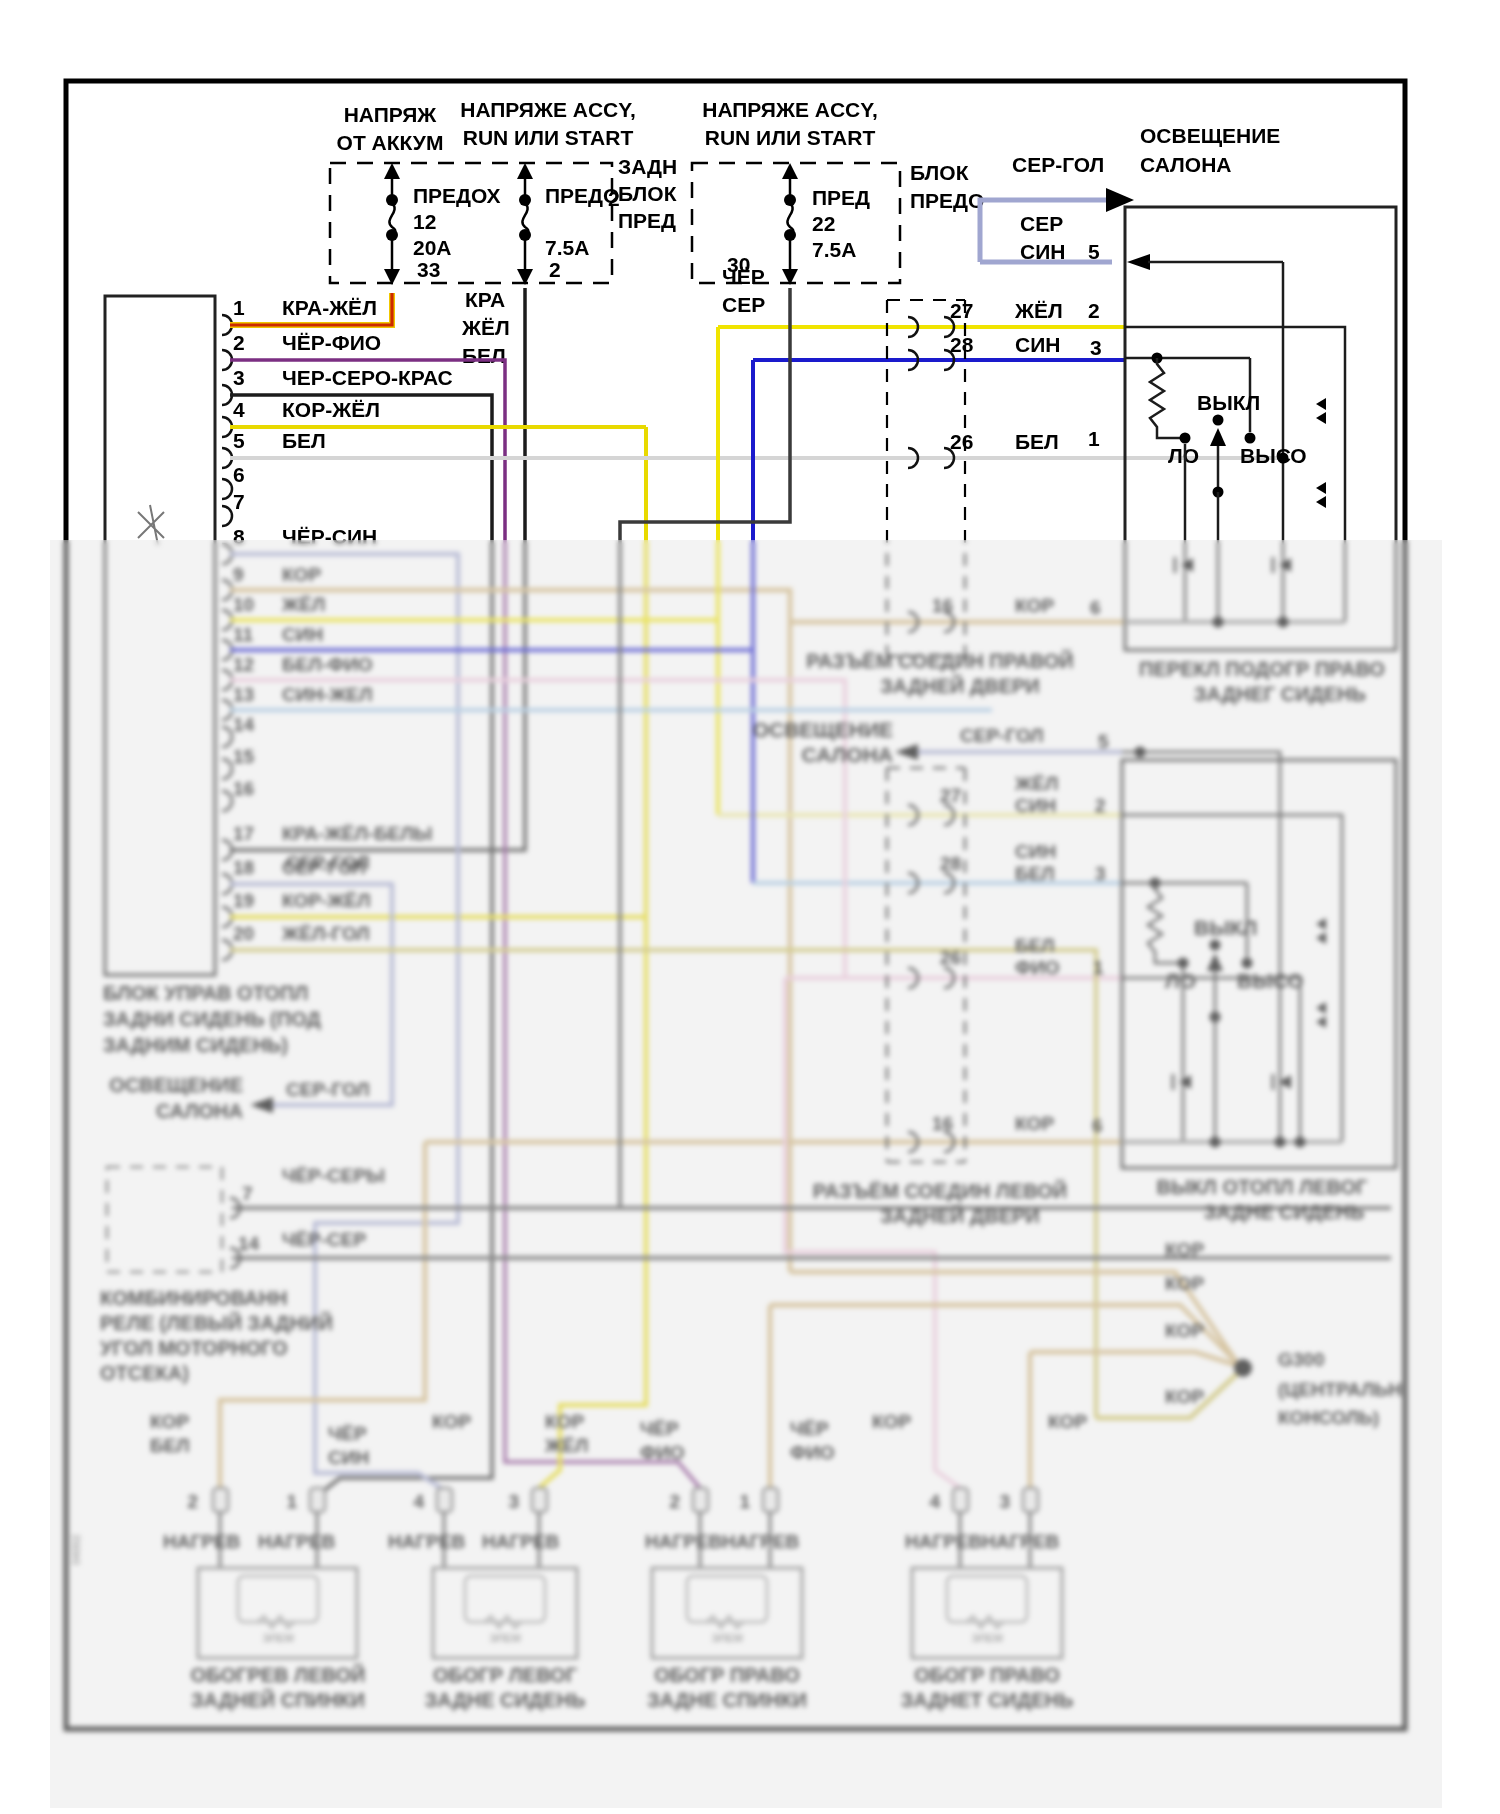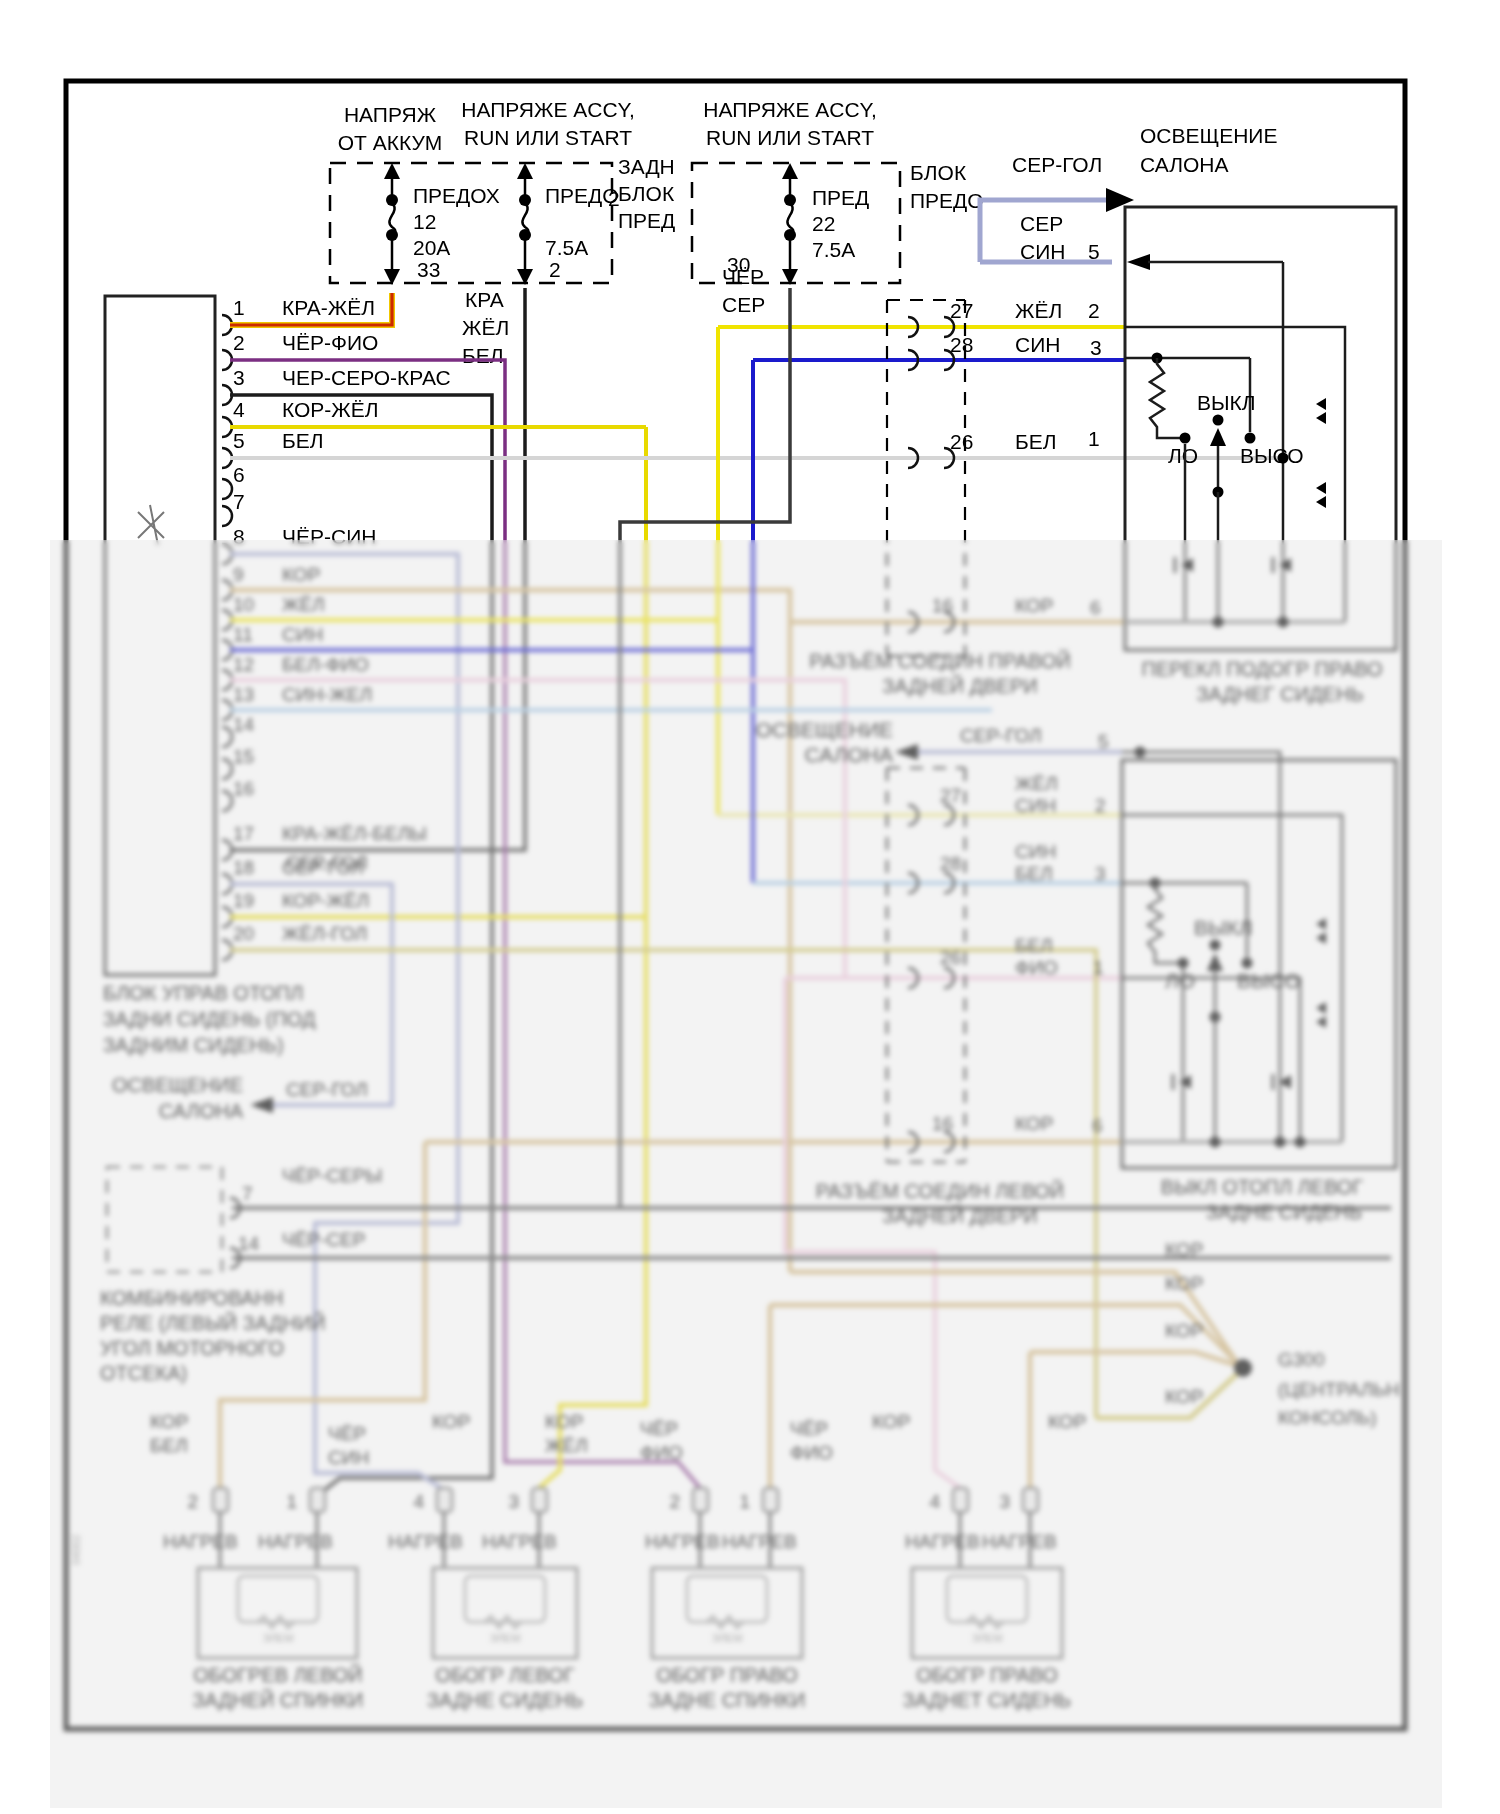--- a/index.html
+++ b/index.html
@@ -1,16 +1,16 @@
 <!DOCTYPE html>
 <html><head>
 <meta charset="utf-8">
 <style>
   html,body{margin:0;padding:0;background:#fff;}
-  #stage{position:relative;width:1500px;height:1808px;background:#fff;overflow:hidden;}
+  #stage{position:relative;width:1500px;height:1808px;background:#fff;overflow:hidden;font-weight:bold;}
   svg{position:absolute;left:0;top:0;}
   text{font-family:"Liberation Sans","DejaVu Sans",sans-serif;fill:#000;}
   .t{font-size:21px;}
   .ts{font-size:19px;}
   .tt{font-size:11px;fill:#888;}
   .cap{font-size:20px;}
   #wash{position:absolute;left:50px;top:540px;width:1392px;height:1274px;
         background:rgba(226,226,226,0.42);
         backdrop-filter:blur(2.6px);-webkit-backdrop-filter:blur(2.6px);
         pointer-events:none;}

